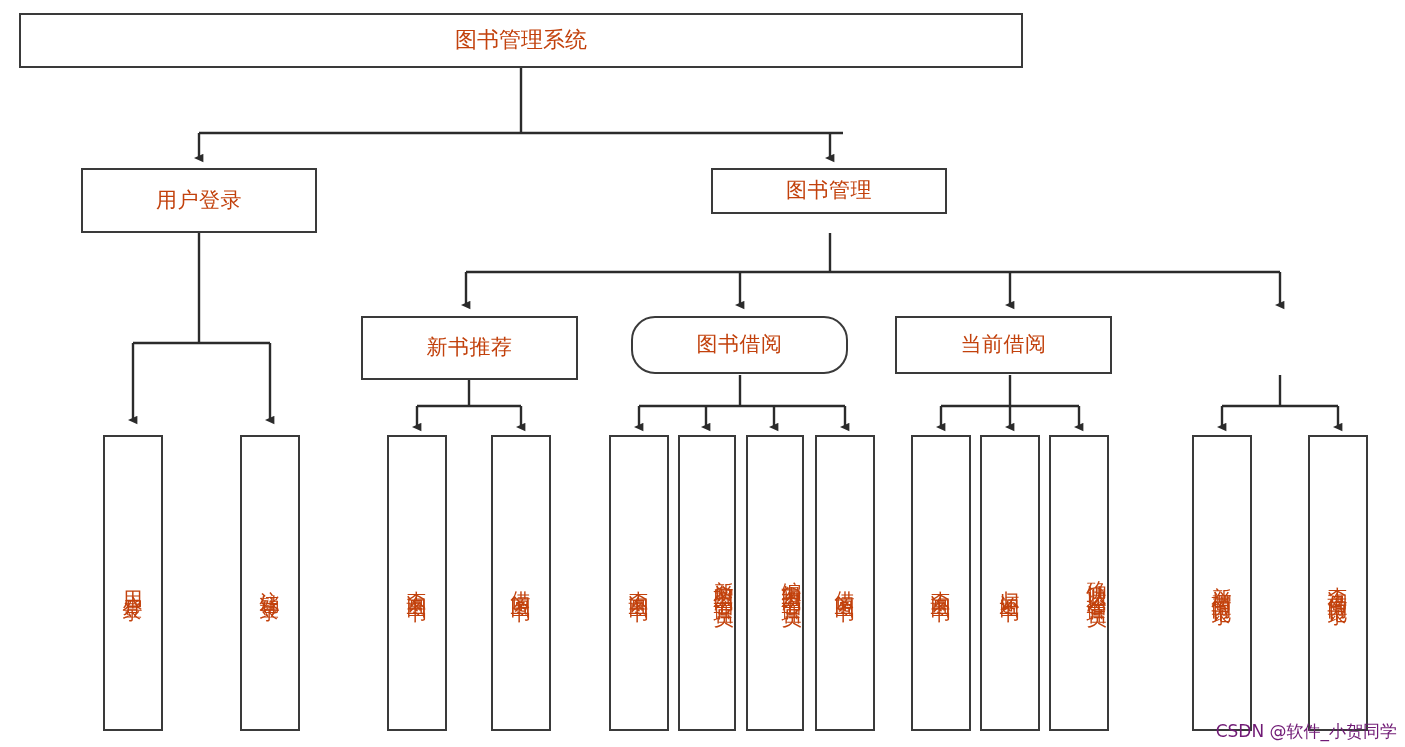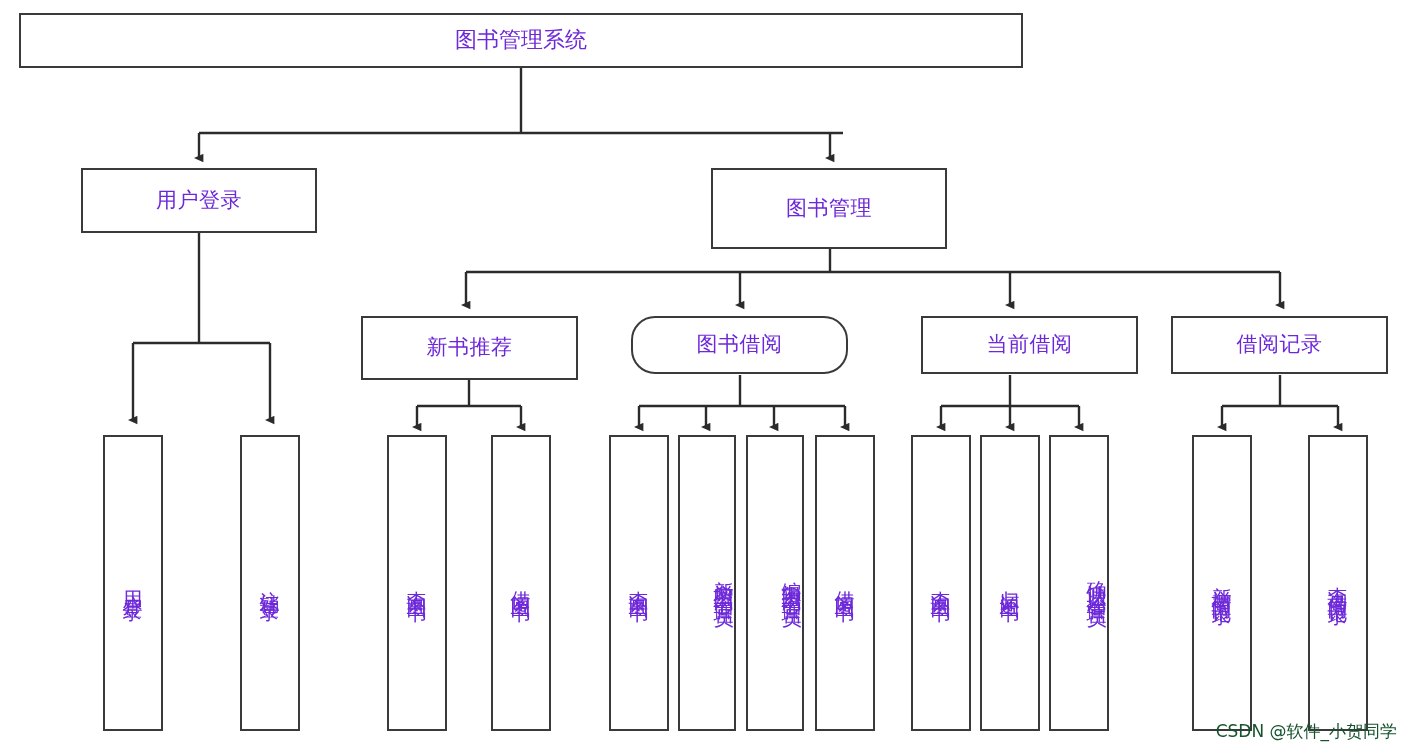--- a/index.html
+++ b/index.html
@@ -28,21 +28,21 @@
     pointer-events: none;
   }
   .node {
     position: absolute;
     box-sizing: border-box;
     background: #ffffff;
     border: 2.2px solid #3a3a3a;
     display: flex;
     align-items: center;
     justify-content: center;
-    color: #6d28d9;
+    color: #c2410c;
     text-align: right;
     line-height: 1.12;
   }
   .node-h {
     font-size: 21px;
     letter-spacing: 0.5px;
   }
   .node-root {
     font-size: 22px;
   }
@@ -58,21 +58,21 @@
     justify-content: center;
   }
   .node-v.mid {
     align-items: center;
   }
   .watermark {
     position: absolute;
     right: 8px;
     bottom: 4px;
     font-size: 17px;
-    color: #14532d;
+    color: #701a75;
     white-space: nowrap;
     font-family: "DejaVu Sans", "Liberation Sans", sans-serif;
   }
 </style>
 </head>
 <body>
 
 <div id="diagram-root">
 
   <svg class="edges" viewBox="0 0 1405 747" xmlns="http://www.w3.org/2000/svg">
@@ -125,35 +125,32 @@
     </g>
   </svg>
 
   <div class="node node-root" style="left:19px; top:13px; width:1004px; height:55px;">
     <span>图书管理系统</span>
   </div>
 
   <div class="node node-h" style="left:81px; top:168px; width:236px; height:65px;">
     <span>用户登录</span>
   </div>
-  <div class="node node-h" style="left:711px; top:168px; width:236px; height:81px;">
+  <div class="node node-h" style="left:711px; top:168px; width:236px; height:46px;">
     <span>图书管理</span>
   </div>
 
   <div class="node node-h" style="left:361px; top:316px; width:217px; height:64px;">
     <span>新书推荐</span>
   </div>
   <div class="node node-h" style="left:631px; top:316px; width:217px; height:58px;border-radius:24px;">
     <span>图书借阅</span>
   </div>
-  <div class="node node-h" style="left:921px; top:316px; width:217px; height:58px;">
+  <div class="node node-h" style="left:895px; top:316px; width:217px; height:58px;">
     <span>当前借阅</span>
-  </div>
-  <div class="node node-h" style="left:1171px; top:316px; width:217px; height:58px;">
-    <span>借阅记录</span>
   </div>
 
   <div class="node node-v mid" style="left:103px; top:435px; width:60px; height:296px;">
     <span>用户登录</span>
   </div>
   <div class="node node-v mid" style="left:240px; top:435px; width:60px; height:296px;">
     <span>注销登录</span>
   </div>
 
   <div class="node node-v mid" style="left:387px; top:435px; width:60px; height:296px;">

